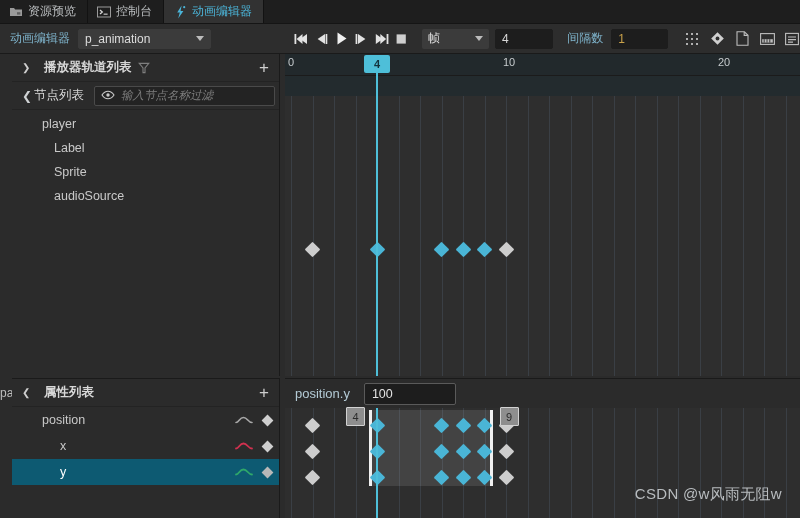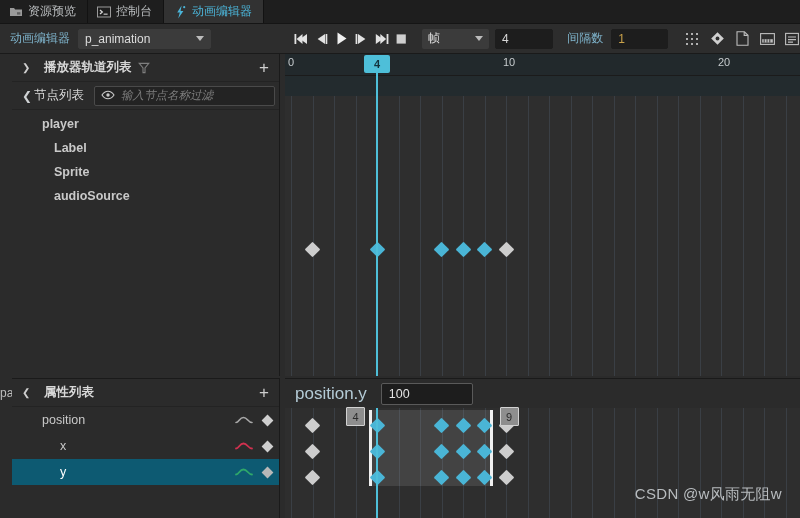--- a/index.html
+++ b/index.html
@@ -90,21 +90,21 @@
     height:28px; display:flex; align-items:center; padding:0 4px 0 10px;
     border-bottom:1px solid #232323; background:#2b2b2b;
   }
   .nodesec-head .title { color:#d8d8d8; font-size:12.5px; margin-left:2px; }
   .filterbox {
     flex:1; margin-left:10px; height:20px; background:#232323;
     border:1px solid #4a4a4a; border-radius:2px;
     display:flex; align-items:center; padding:0 6px; gap:6px; cursor:text;
   }
   .filterbox .ph { color:#7d7d7d; font-size:11.5px; font-style:italic; }
-  .tree { padding-top:2px;font-weight:bold; }
+  .tree { padding-top:2px; }
   .node {
     height:24px; display:flex; align-items:center; color:#c9c9c9; font-size:12.5px;
     cursor:pointer;
   }
   .node.lvl1 { padding-left:30px; }
   .node.lvl2 { padding-left:42px; }
   .node.sel { background:#0d5a72; color:#ffffff; }
 
   
   .proppanel {
@@ -156,21 +156,21 @@
   }
   .kf.cyan { background:#4ab5d6; }
   .kf.gray { background:#cdcdcd; }
 
   
   .prop-head-row {
     position:absolute; left:0; top:324px; width:515px; height:30px;
     background:#2b2b2b; display:flex; align-items:center; padding-left:10px; gap:14px;
     border-top:1px solid #1a1a1a;
   }
-  .prop-head-row .plabel { color:#b4cbd6; font-size:17px; }
+  .prop-head-row .plabel { color:#b4cbd6; font-size:13px; }
   .valbox {
     width:92px; height:22px; background:#1d1d1d; border:1px solid #5a5a5a; border-radius:2px;
     color:#e3e3e3; font-size:12.5px; display:flex; align-items:center; padding:0 7px; cursor:text;
   }
   .bottom-kf {
     position:absolute; left:0; top:354px; width:515px; height:110px; background:#2e2e2e;
   }
   .selbox {
     position:absolute; background:rgba(255,255,255,0.10);
     border-left:3px solid #f0f0f0; border-right:3px solid #f0f0f0;

